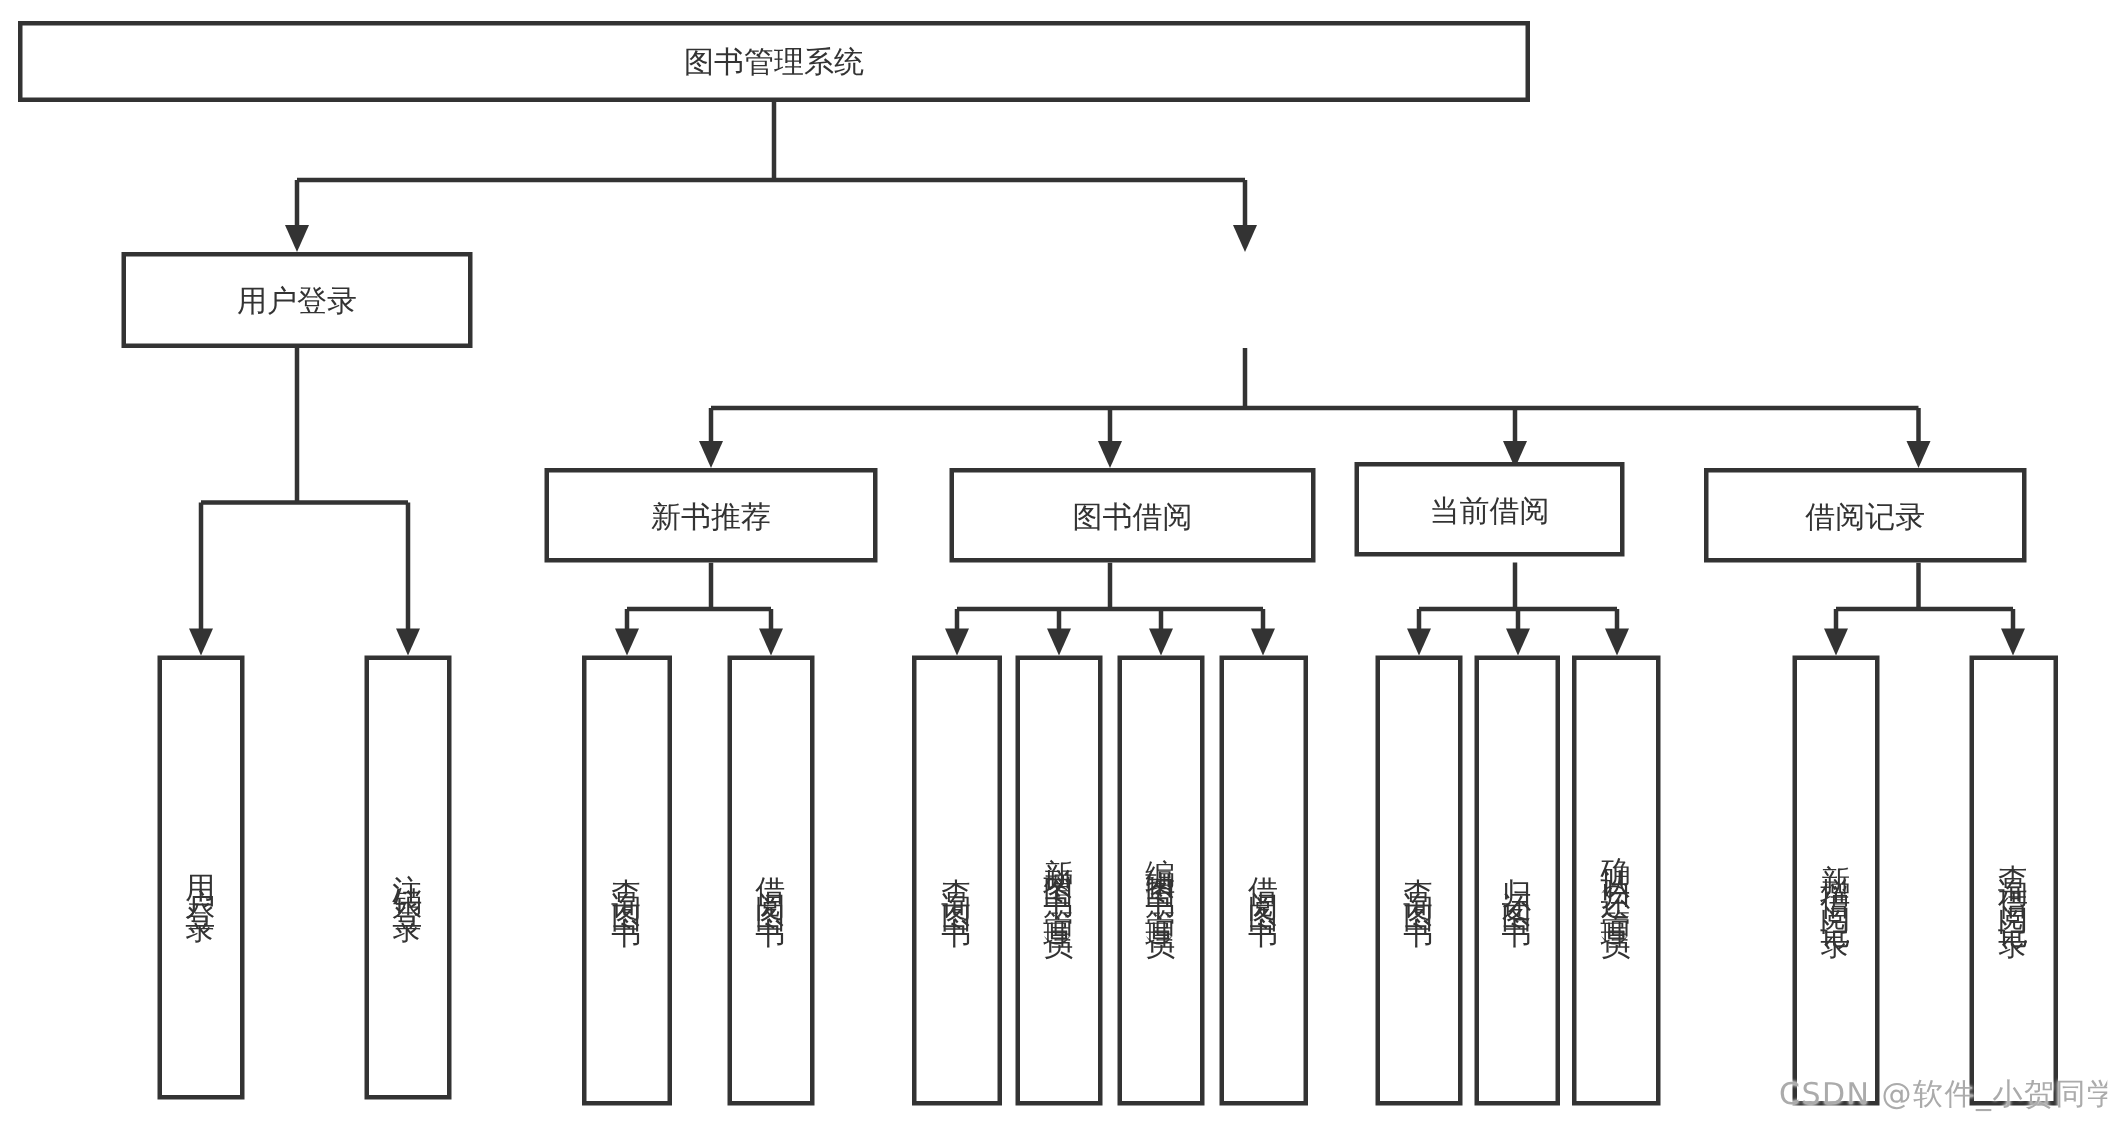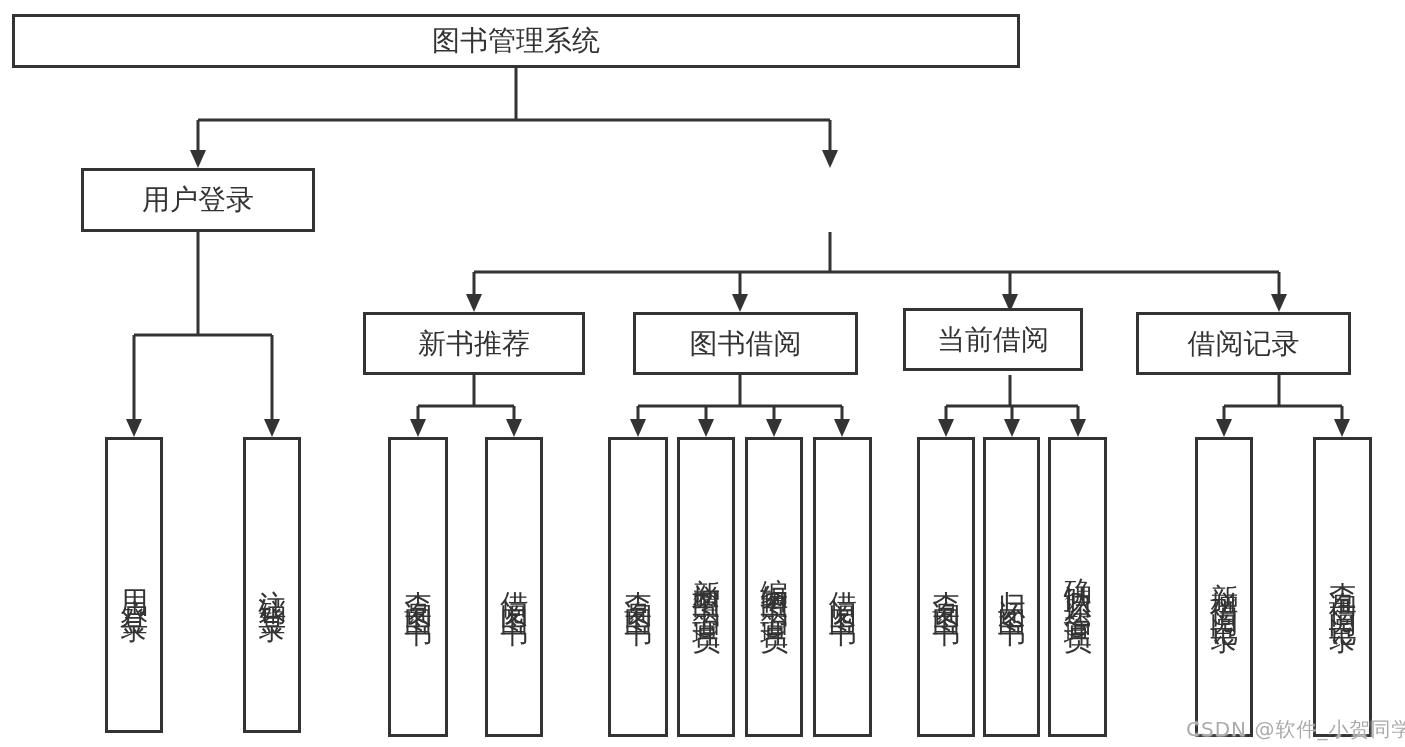--- a/index.html
+++ b/index.html
@@ -15,21 +15,21 @@
     position: absolute;
     left: 0; top: 0;
     width: 1405px; height: 747px;
   }
   .box {
     position: absolute;
     box-sizing: border-box;
     background: #ffffff;
     border: 3px solid #333333;
     color: #333333;
-    font-size: 28px;
+    font-size: 20px;
     display: flex;
     align-items: center;
     justify-content: center;
     text-align: center;
     line-height: 1.2;
     white-space: nowrap;
   }
   .box.v {
     writing-mode: vertical-rl;
     letter-spacing: 9px;
@@ -121,21 +121,21 @@
       <polygon points="1216,419 1232,419 1224,437"></polygon>
       <polygon points="1334,419 1350,419 1342,437"></polygon>
     </g>
   </svg>
 
   <div class="box h" style="left:12px; top:14px; width:1008px; height:54px;">图书管理系统</div>
 
   <div class="box h" style="left:81px; top:168px; width:234px; height:64px;">用户登录</div>
 
   <div class="box h" style="left:363px; top:312px; width:222px; height:63px;text-align:right;">新书推荐</div>
-  <div class="box h" style="left:633px; top:312px; width:225px; height:63px;text-align:right;">图书借阅</div>
+  <div class="box h" style="left:633px; top:312px; width:244px; height:63px;text-align:right;">图书借阅</div>
   <div class="box h" style="left:903px; top:308px; width:180px; height:63px;">当前借阅</div>
   <div class="box h" style="left:1136px; top:312px; width:215px; height:63px;">借阅记录</div>
 
   <div class="box v" style="left:105px; top:437px; width:58px; height:296px;">用户登录</div>
   <div class="box v" style="left:243px; top:437px; width:58px; height:296px;">注销登录</div>
 
   <div class="box v" style="left:388px; top:437px; width:60px; height:300px;">查询图书</div>
   <div class="box v" style="left:485px; top:437px; width:58px; height:300px;">借阅图书</div>
 
   <div class="box v" style="left:608px; top:437px; width:60px; height:300px;">查询图书</div>

